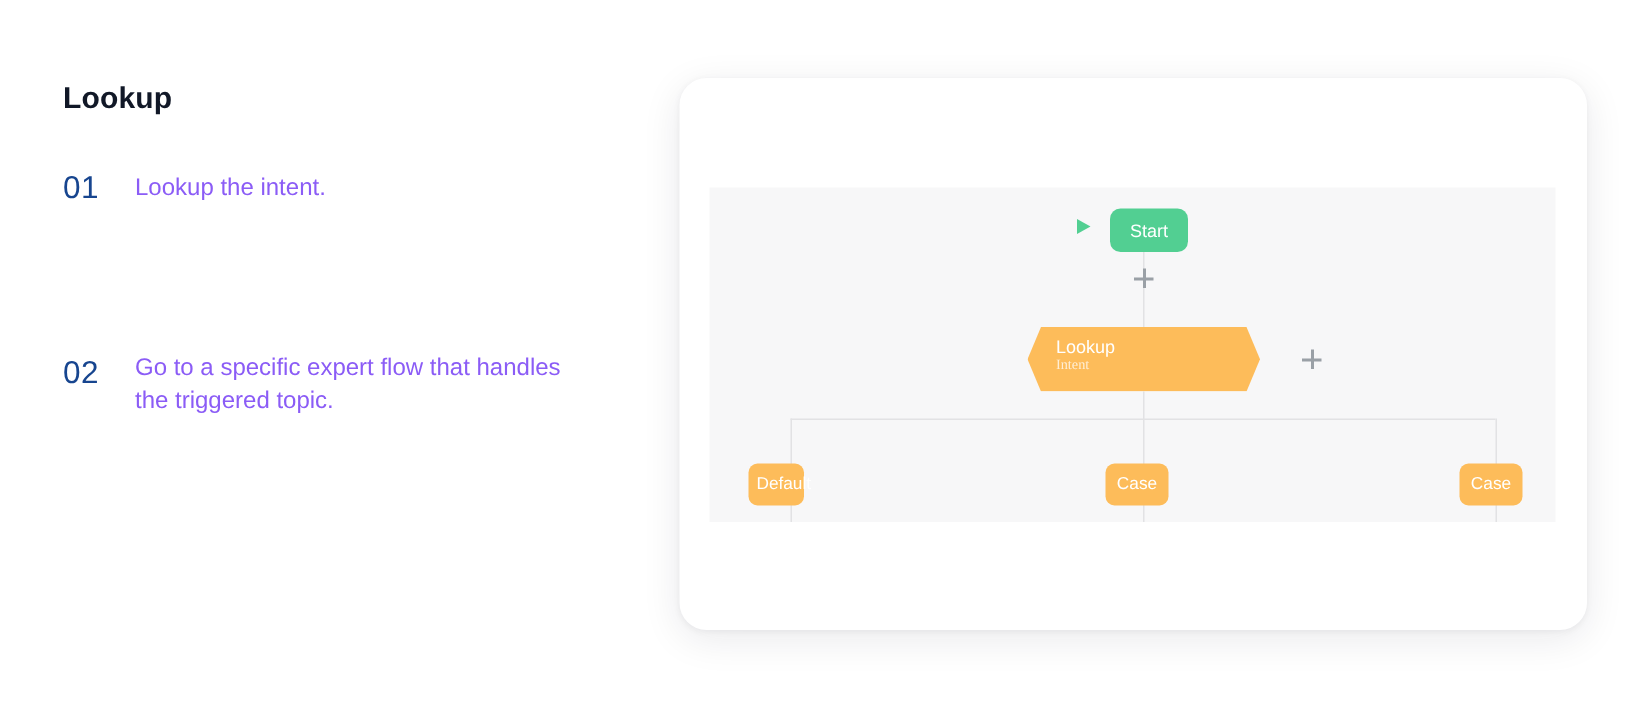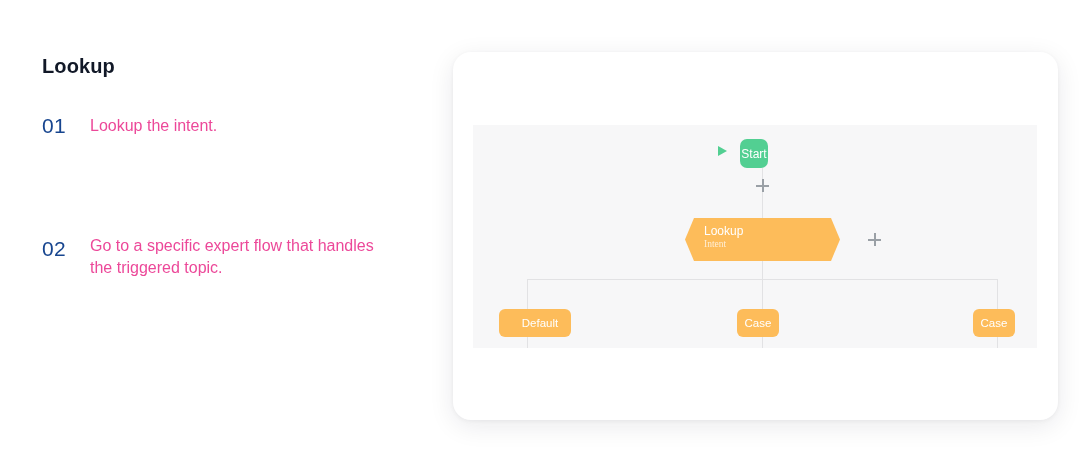--- a/index.html
+++ b/index.html
@@ -38,21 +38,21 @@
   .step-num {
     width: 48px;
     flex: 0 0 48px;
     font-size: 21px;
     color: #17458F;
     line-height: 1.35;
     letter-spacing: 0.3px;
   }
   .step-text {
     font-size: 16px;
-    color: #ec4899;
+    color: #8b5cf6;
     line-height: 1.35;
     max-width: 310px;
   }
   #step-1-row { margin-bottom: 95px; align-items: center; }
 
   
   #flow-card {
     position: absolute;
     left: 453px;
     top: 52px;
@@ -105,21 +105,21 @@
     position: absolute;
     display: flex;
     align-items: center;
     justify-content: center;
     color: #ffffff;
     border-radius: 7px;
     box-sizing: border-box;
   }
   #node-start {
     background: #52CF92;
-    width: 28px;
+    width: 52px;
     height: 29px;
     font-size: 12px;
     left: 267px;
     top: 14px;
     border-radius: 7px;
     text-align: center;
   }
   #play-icon {
     position: absolute;
     left: 245px;
@@ -154,21 +154,21 @@
     display: block;
     font-family: Liberation Serif, serif;
   }
   .node-branch {
     background: #FDBC5A;
     height: 28px;
     font-size: 11.5px;
     border-radius: 6px;
     top: 184px;
   }
-  #node-default { left: 26px; width: 72px; padding-left: 10px; }
+  #node-default { left: 26px; width: 37px; padding-left: 10px; }
   #node-case-1 { left: 264px; width: 42px; }
   #node-case-2 { left: 500px; width: 42px; }
 </style>
 </head>
 <body>
 
 <div id="left-column">
 
   <h1 id="page-title">Lookup</h1>
 

